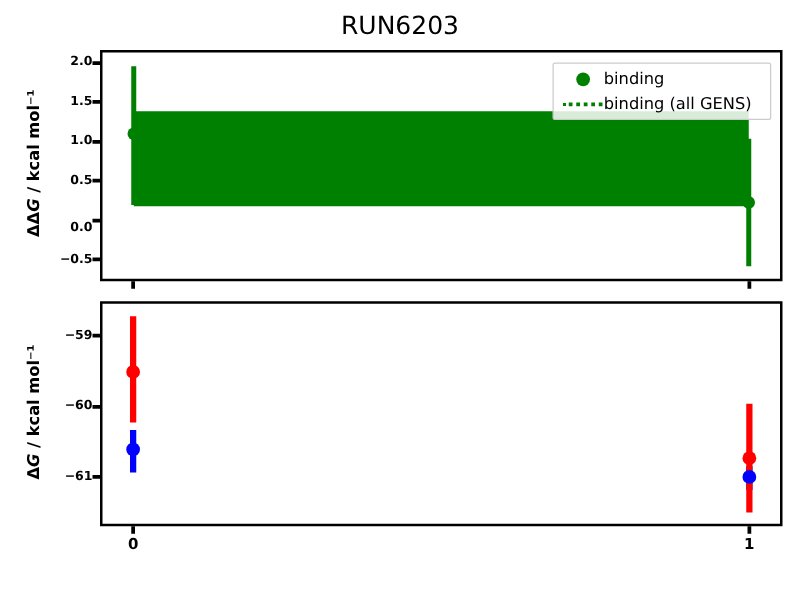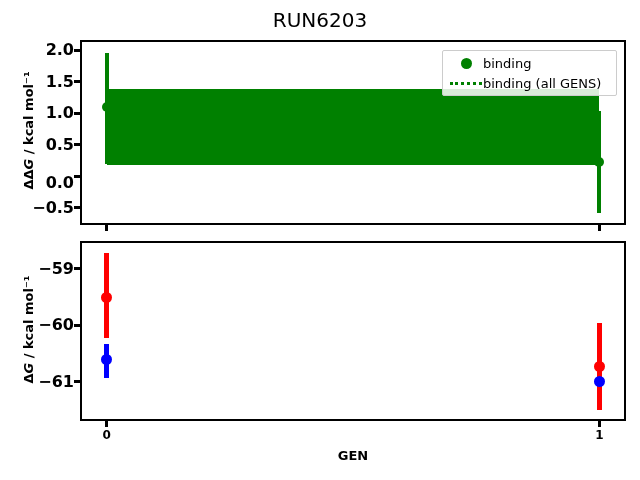--- a/index.html
+++ b/index.html
@@ -14,21 +14,21 @@
           transform:rotate(-90deg);}
   #ylabel-top{left:-82px;top:123px;}
   #ylabel-bottom{left:-82px;top:322px;}
   .ital{font-style:italic;}
   .xlabel{position:absolute;left:82px;top:448px;width:542px;text-align:center;
           font-size:13px;font-weight:bold;}
   
   .ytick{position:absolute;left:-8px;width:6px;height:3px;background:#000;}
   .xtick{position:absolute;width:3px;height:6px;background:#000;}
   .yticklabel{position:absolute;left:-62px;width:54px;height:16px;line-height:16px;
-              text-align:right;font-size:16px;font-weight:bold;}
+              text-align:right;font-size:10px;font-weight:bold;}
   .xticklabel{position:absolute;width:30px;height:14px;line-height:14px;text-align:center;
               font-size:12px;font-weight:bold;}
   .band{position:absolute;z-index:2;}
   .ebar{position:absolute;z-index:1;}
   .marker{position:absolute;border-radius:50%;z-index:3;}
   
   .legend{position:absolute;background:rgba(255,255,255,0.85);border:1.5px solid #cccccc;
           border-radius:2px;box-sizing:border-box;display:flex;flex-direction:column;
           justify-content:space-evenly;padding:2px 6px;z-index:10;}
   #legend-top{left:442px;top:50px;width:175px;height:46px;}
@@ -85,21 +85,20 @@
       <div class="ebar" style="left: 22.1364px; width: 5px; top: 100.974px; height: 33.8462px; background: rgb(0, 0, 255);"></div>
       <div class="ebar" style="left: 514.864px; width: 5px; top: 130.308px; height: 18.6154px; background: rgb(0, 0, 255);"></div>
       <div class="ebar" style="left: 22.1364px; width: 5px; top: 10.1538px; height: 84.6154px; background: rgb(255, 0, 0);"></div>
       <div class="ebar" style="left: 514.864px; width: 5px; top: 80.1026px; height: 86.8718px; background: rgb(255, 0, 0);"></div>
       <div class="marker" style="left: 19.1364px; top: 110.705px; width: 11px; height: 11px; background: rgb(0, 0, 255);"></div>
       <div class="marker" style="left: 511.864px; top: 133.269px; width: 11px; height: 11px; background: rgb(0, 0, 255);"></div>
       <div class="marker" style="left: 19.1364px; top: 48.6538px; width: 11px; height: 11px; background: rgb(255, 0, 0);"></div>
       <div class="marker" style="left: 511.864px; top: 118.038px; width: 11px; height: 11px; background: rgb(255, 0, 0);"></div>
     </div>
 
-  <div class="xlabel">GEN</div>
 
   <div class="legend" id="legend-top">
     <div class="lrow">
       <span class="swatch">
           <span class="dot" style="background: rgb(0, 128, 0);"></span>
         </span>
       <span class="ltext">binding</span>
     </div>
     <div class="lrow">
       <span class="swatch">

